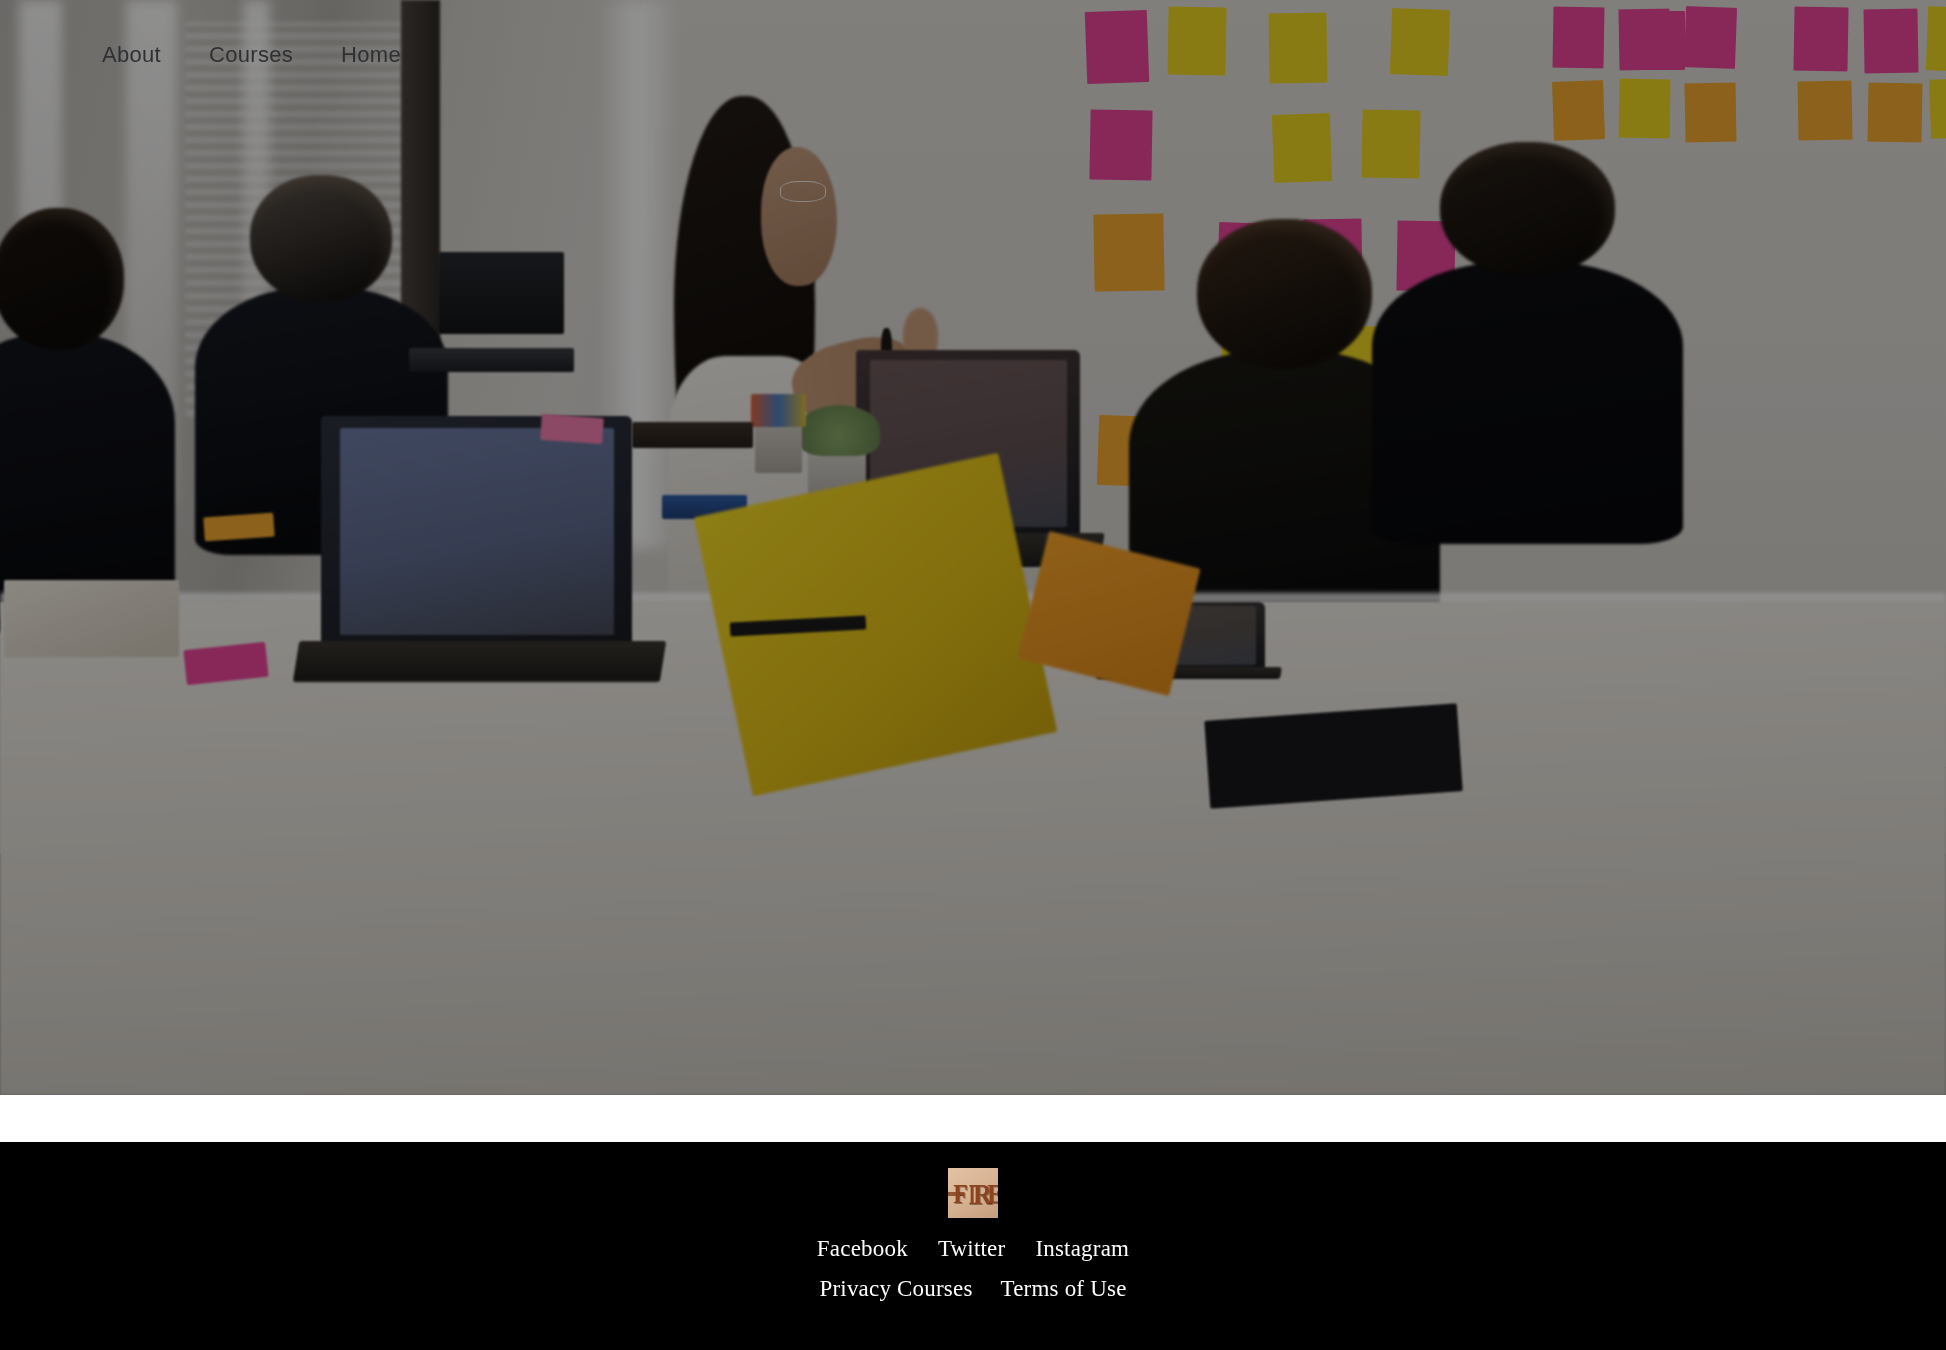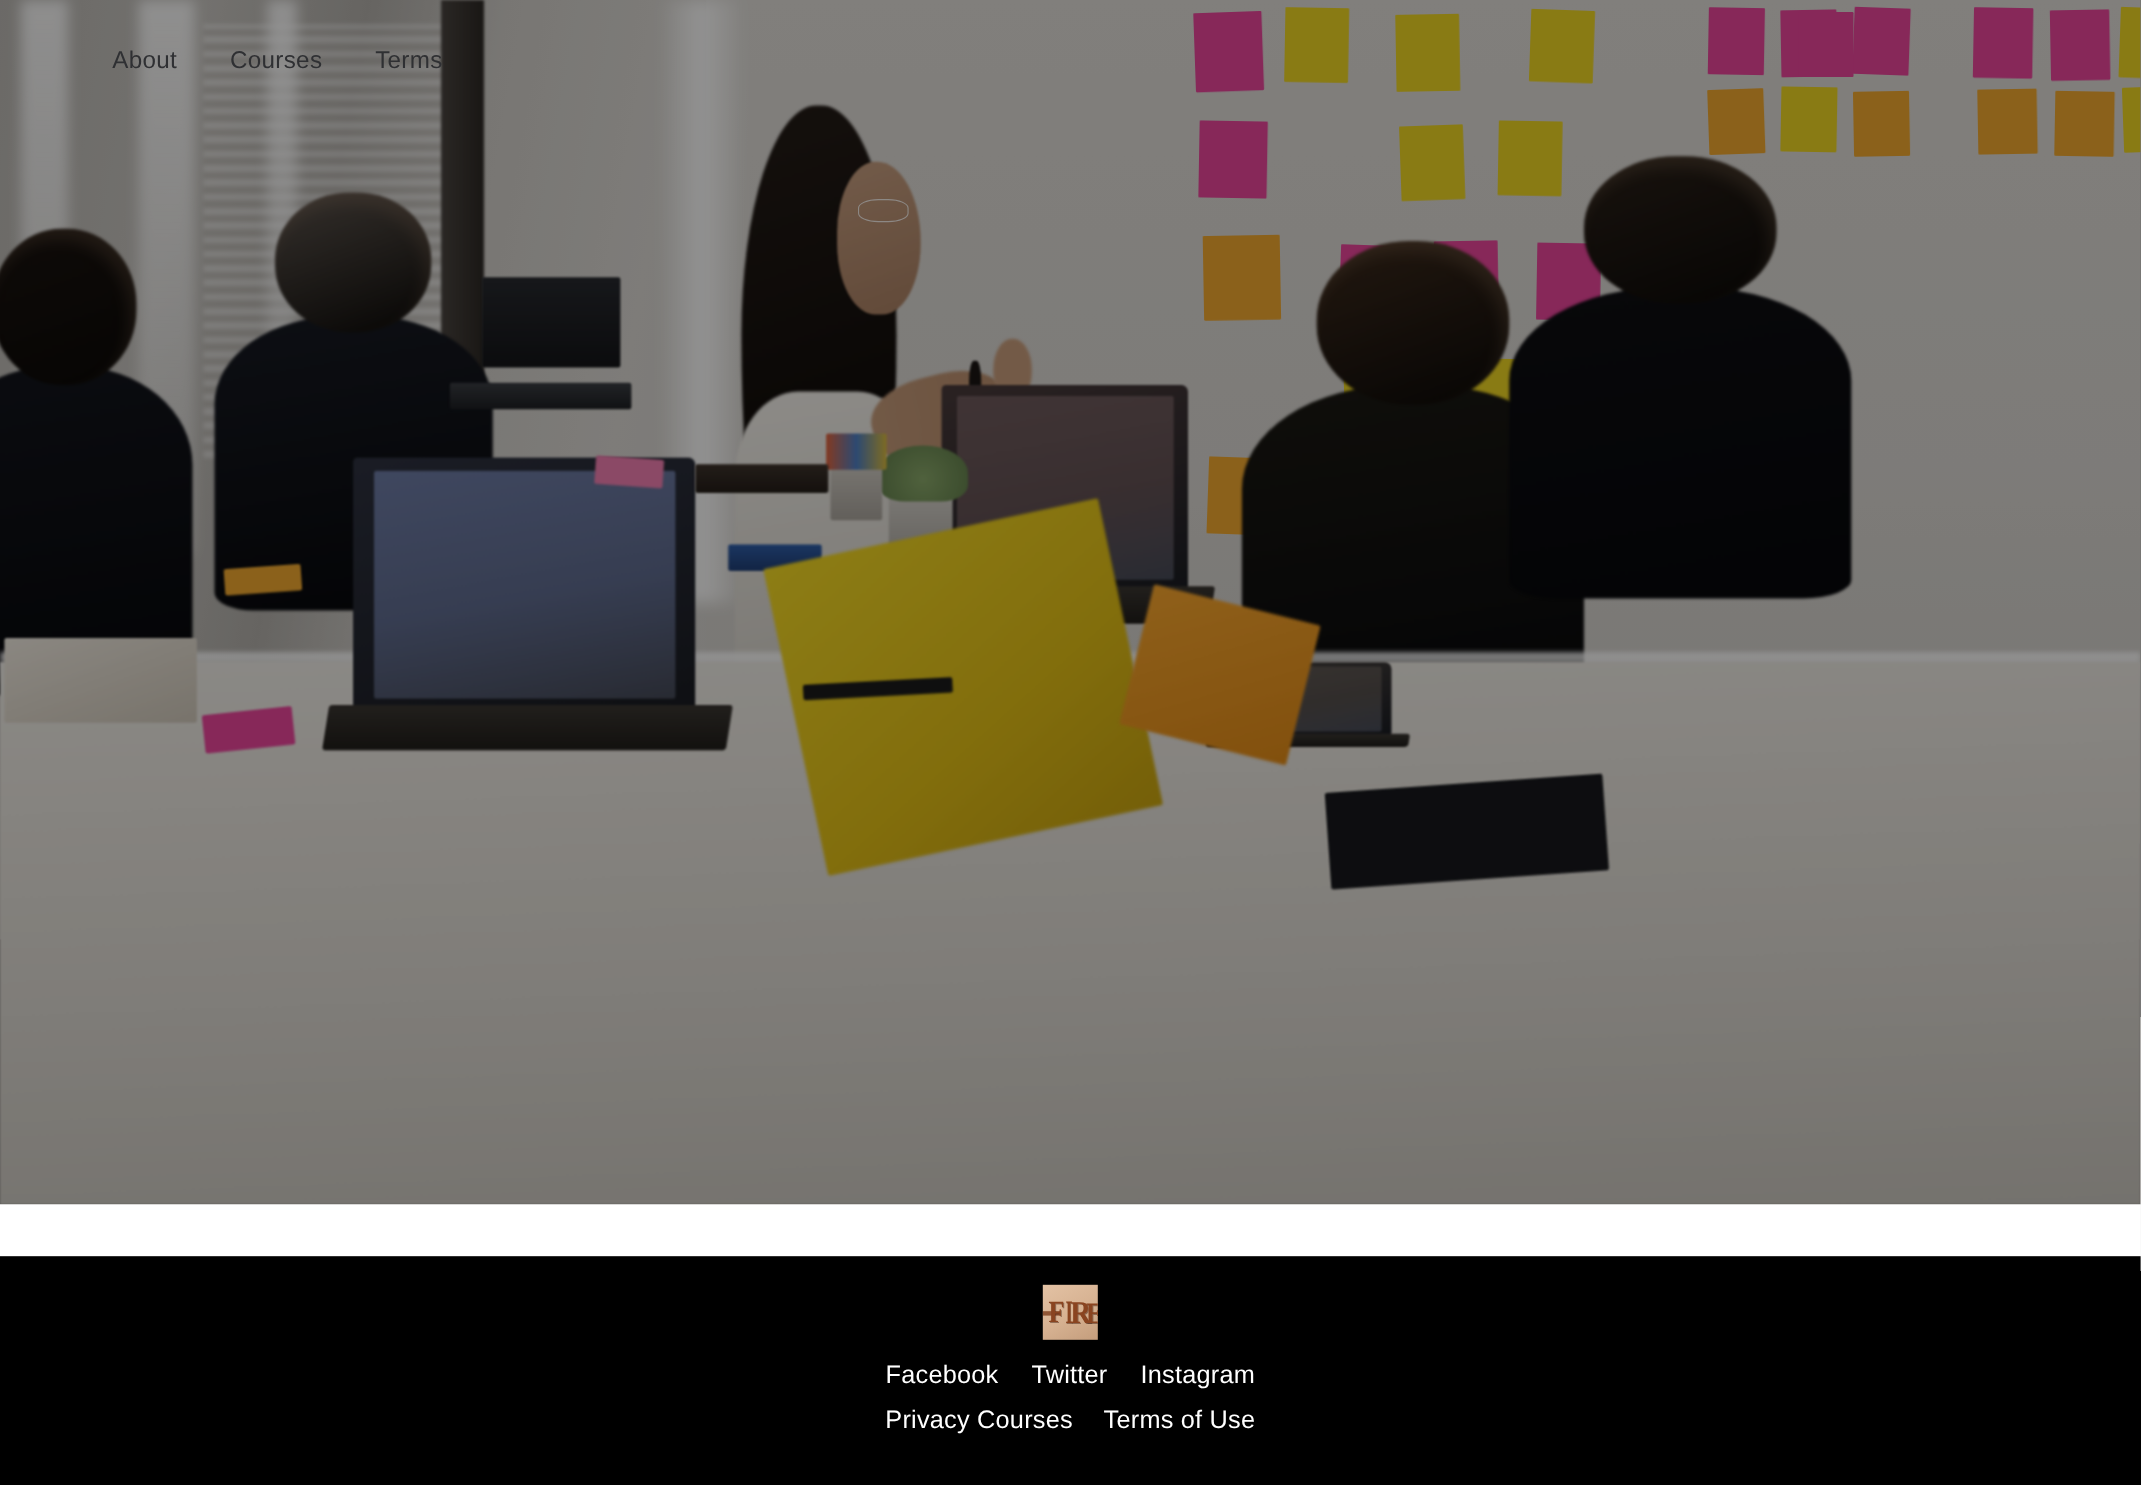--- a/index.html
+++ b/index.html
@@ -206,20 +206,21 @@
   .lg-i { left:18px; top:11px; font-size:30px; transform:scaleX(.55); }
   .lg-r { left:24px; top:12px; font-size:29px; transform:scaleX(.9); }
   .lg-e { left:38px; top:13px; font-size:27px; transform:scaleX(.85); }
   .logo-bar {
     position:absolute; left:0; top:24px; width:16px; height:4px;
     background:#7d3d1d; opacity:.8;
   }
   .footer-row {
     display:flex; align-items:center; justify-content:center;
     margin-top:18px;
+    font-family:Liberation Serif, serif;
   }
   .footer-row.social { gap:0; }
   .footer-row.legal  { margin-top:14px; }
   .footer-link {
     color:#ffffff;
     font-size:23px;
     text-decoration:none;
     padding:0 15px;
     white-space:nowrap;
     letter-spacing:.2px;
@@ -347,21 +348,21 @@
       <div class="object" style="left:22.5%;top:23.0%;width:6.5%;height:7.5%;background:linear-gradient(180deg,#27292e,#141518);border-radius:2px;"></div>
       <div class="object" style="left:21.0%;top:31.8%;width:8.5%;height:2.2%;background:linear-gradient(180deg,#3a3d42,#1d1f23);"></div>
 
       <div class="hero-overlay" style="background: rgba(0, 0, 0, 0.42);"></div>
     </div>
 
     <nav class="nav">
       <div class="nav-links">
         <a class="nav-link" href="#">About</a>
         <a class="nav-link" href="#">Courses</a>
-        <a class="nav-link" href="#">Terms</a>
+        <a class="nav-link" href="#">Home</a>
       </div>
     </nav>
   </section>
 
   <div class="gap"></div>
 
   <footer class="footer">
 
     <div class="footer-logo">
       <div class="logo-bar"></div>

